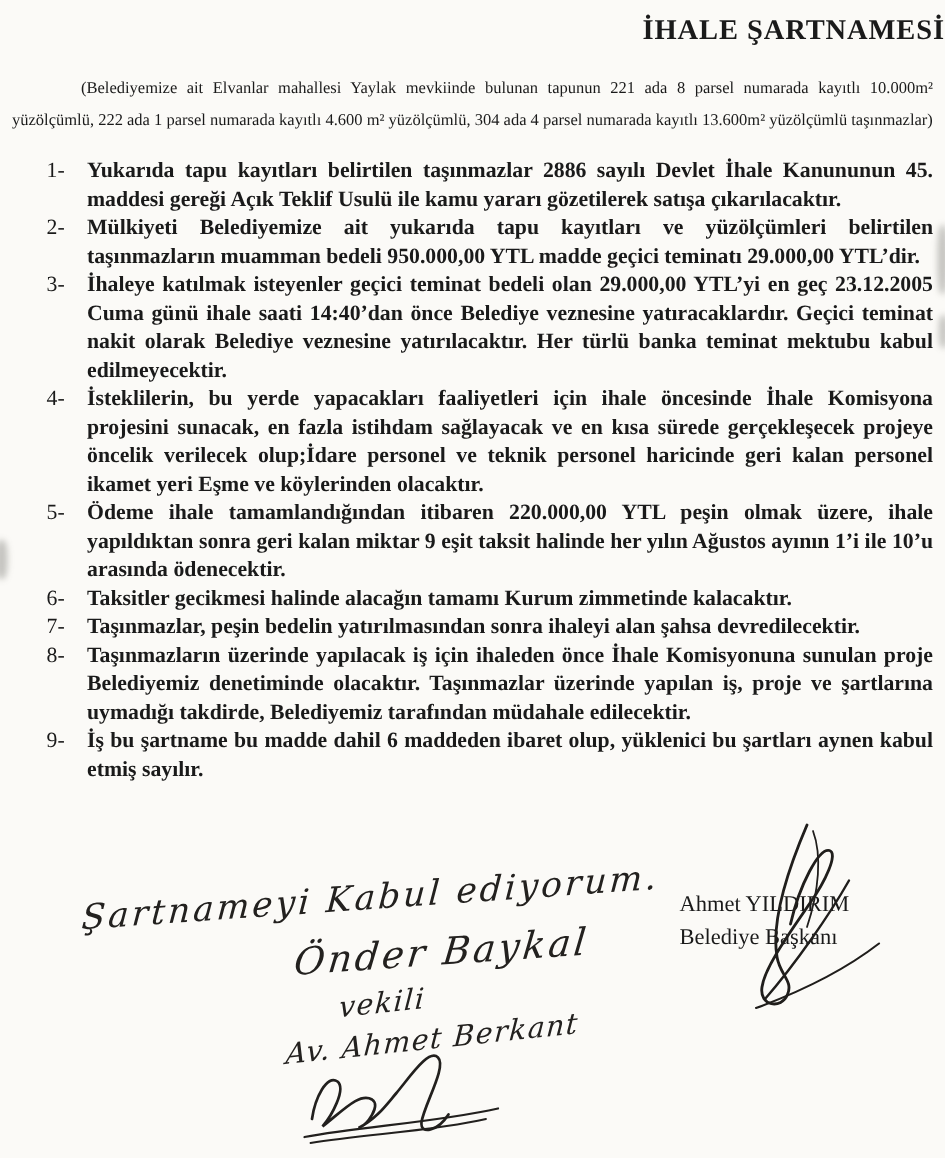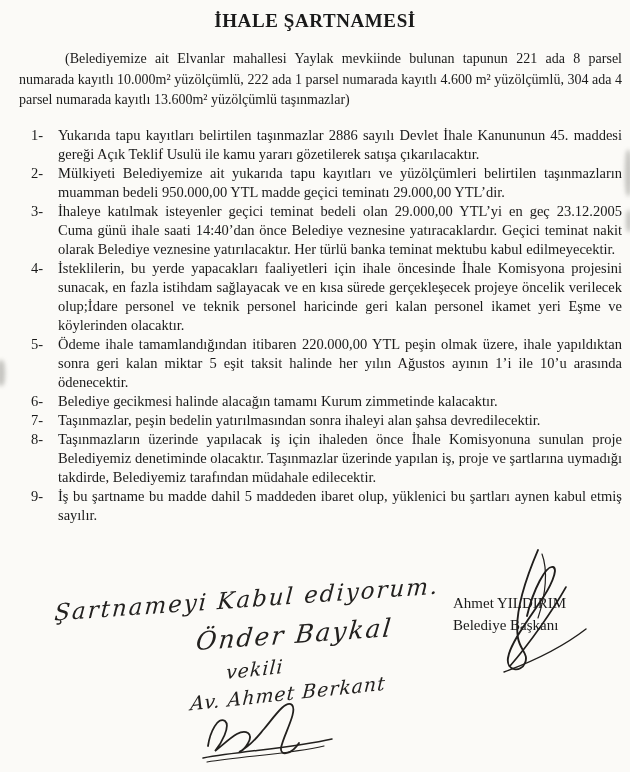--- a/index.html
+++ b/index.html
@@ -17,29 +17,29 @@
     font-family:"Liberation Serif","DejaVu Serif",serif;
     overflow:hidden;
   }
   
   .smudge{position:absolute;background:rgba(70,68,64,.30);filter:blur(2px);border-radius:40%;}
   .smudge.r1{right:-2px;top:150px;width:7px;height:46px;}
   .smudge.r2{right:-2px;top:210px;width:6px;height:22px;}
   .smudge.l1{left:-3px;top:360px;width:8px;height:26px;}
 
   h1.title{
-    text-align:center;
+    text-align:right;
     font-size:19px;
     font-weight:bold;
     letter-spacing:.6px;
     padding-top:10px;
   }
   p.intro{
-    margin:17px 8px 0 19px;
-    font-size:14px;
+    margin:17px 8px 0 8px;
+    font-size:11px;
     line-height:20.5px;
     text-align:justify;
     text-indent:46px;
   }
   ol.clauses{
     list-style:none;
     margin-top:15px;
     padding:0 8px 0 31px;
   }
   ol.clauses li{
@@ -47,20 +47,21 @@
     font-size:14.5px;
     line-height:19px;
   }
   ol.clauses .num{
     width:27px;
     flex:0 0 27px;
   }
   ol.clauses .txt{
     flex:1;
     text-align:justify;
+    font-weight:bold;
   }
 
   
   .sig-area{position:absolute;left:0;top:568px;width:630px;height:204px;}
   .hw{
     position:absolute;
     font-family:"DejaVu Serif",serif;
     font-style:italic;
     color:#23211f;
     white-space:nowrap;
@@ -102,37 +103,37 @@
     <li>
         <span class="num">3-</span>
         <span class="txt">İhaleye katılmak isteyenler geçici teminat bedeli olan 29.000,00 YTL’yi en geç 23.12.2005 Cuma günü ihale saati 14:40’dan önce Belediye veznesine yatıracaklardır. Geçici teminat nakit olarak Belediye veznesine yatırılacaktır. Her türlü banka teminat mektubu kabul edilmeyecektir.</span>
       </li>
     <li>
         <span class="num">4-</span>
         <span class="txt">İsteklilerin, bu yerde yapacakları faaliyetleri için ihale öncesinde İhale Komisyona projesini sunacak, en fazla istihdam sağlayacak ve en kısa sürede gerçekleşecek projeye öncelik verilecek olup;İdare personel ve teknik personel haricinde geri kalan personel ikamet yeri Eşme ve köylerinden olacaktır.</span>
       </li>
     <li>
         <span class="num">5-</span>
-        <span class="txt">Ödeme ihale tamamlandığından itibaren 220.000,00 YTL peşin olmak üzere, ihale yapıldıktan sonra geri kalan miktar 5 eşit taksit halinde her yılın Ağustos ayının 1’i ile 10’u arasında ödenecektir.</span>
+        <span class="txt">Ödeme ihale tamamlandığından itibaren 220.000,00 YTL peşin olmak üzere, ihale yapıldıktan sonra geri kalan miktar 9 eşit taksit halinde her yılın Ağustos ayının 1’i ile 10’u arasında ödenecektir.</span>
       </li>
     <li>
         <span class="num">6-</span>
-        <span class="txt">Belediye gecikmesi halinde alacağın tamamı Kurum zimmetinde kalacaktır.</span>
+        <span class="txt">Taksitler gecikmesi halinde alacağın tamamı Kurum zimmetinde kalacaktır.</span>
       </li>
     <li>
         <span class="num">7-</span>
         <span class="txt">Taşınmazlar, peşin bedelin yatırılmasından sonra ihaleyi alan şahsa devredilecektir.</span>
       </li>
     <li>
         <span class="num">8-</span>
         <span class="txt">Taşınmazların üzerinde yapılacak iş için ihaleden önce İhale Komisyonuna sunulan proje Belediyemiz denetiminde olacaktır. Taşınmazlar üzerinde yapılan iş, proje ve şartlarına uymadığı takdirde, Belediyemiz tarafından müdahale edilecektir.</span>
       </li>
     <li>
         <span class="num">9-</span>
-        <span class="txt">İş bu şartname bu madde dahil 5 maddeden ibaret olup, yüklenici bu şartları aynen kabul etmiş sayılır.</span>
+        <span class="txt">İş bu şartname bu madde dahil 6 maddeden ibaret olup, yüklenici bu şartları aynen kabul etmiş sayılır.</span>
       </li>
   </ol>
 
   <div class="sig-area">
 
     <div class="hw accept">Şartnameyi Kabul ediyorum.</div>
     <div class="hw name">Önder Baykal</div>
     <div class="hw role">vekili</div>
     <div class="hw proxy">Av. Ahmet Berkant</div>
 

